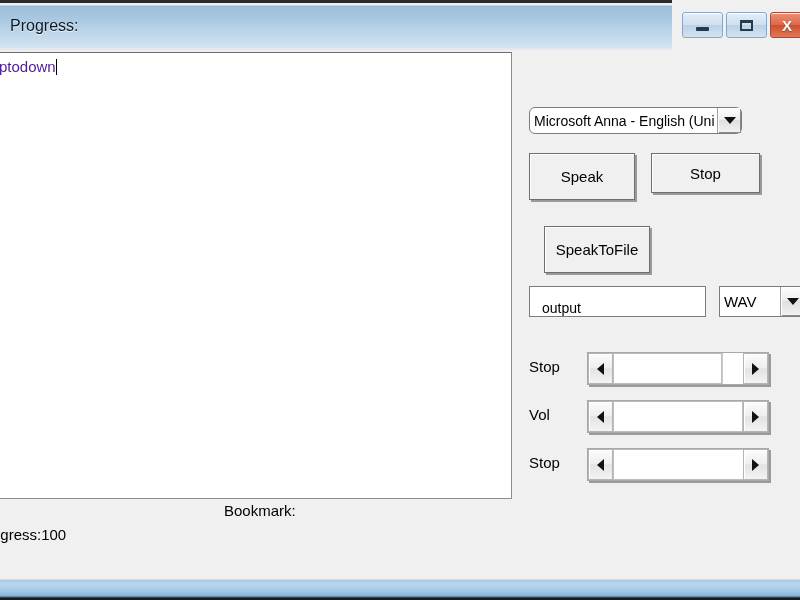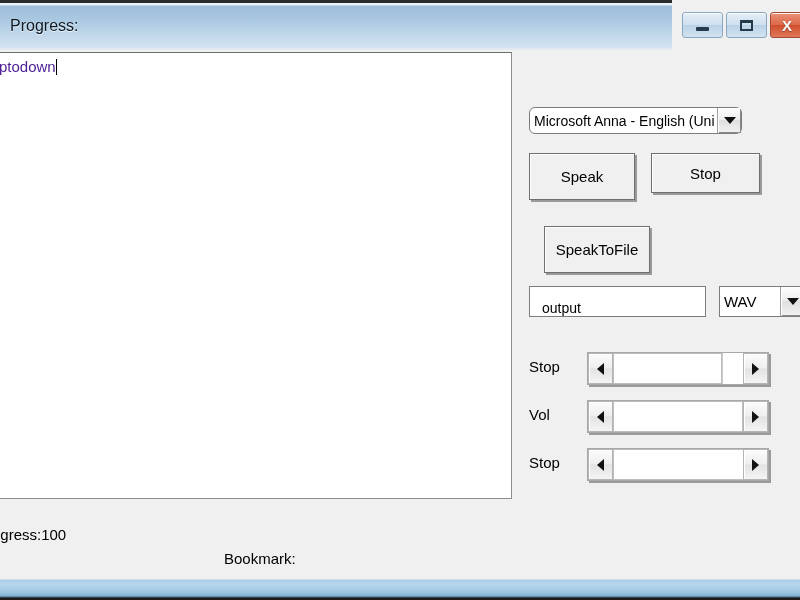--- a/index.html
+++ b/index.html
@@ -254,21 +254,21 @@
   
   #status-progress {
     position: absolute;
     left: -8px; top: 476px;
     font-size: 15px;
     color: #000;
     white-space: nowrap;
   }
   #status-bookmark {
     position: absolute;
-    left: 224px; top: 500px;
+    left: 224px; top: 452px;
     font-size: 15px;
     color: #000;
     white-space: nowrap;
   }
 
   
   #bottom-border {
     position: absolute;
     left: 0; top: 578px;
     width: 800px; height: 22px;

